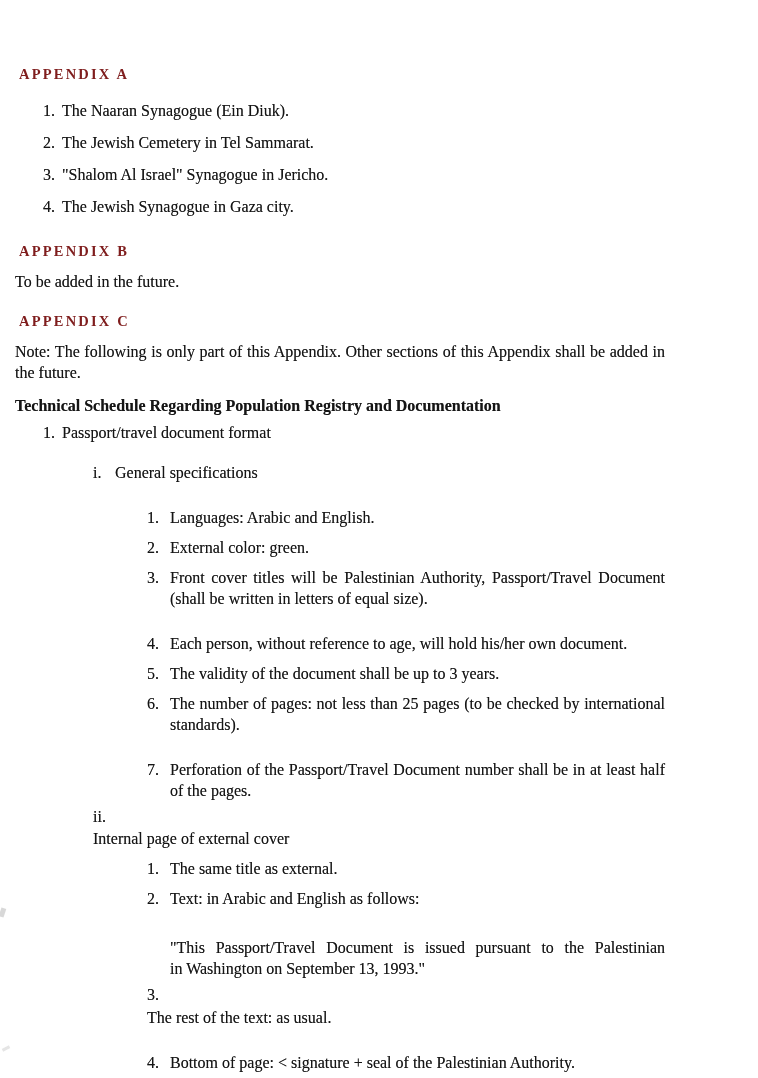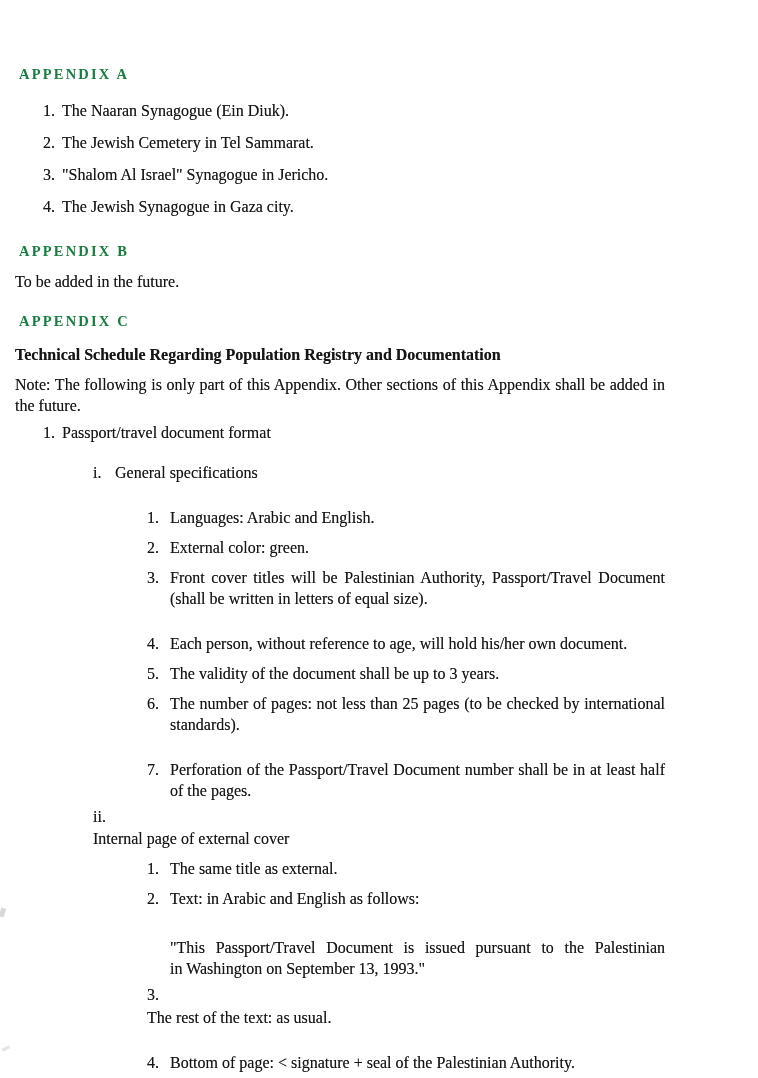--- a/index.html
+++ b/index.html
@@ -20,21 +20,21 @@
   }
   .page {
     margin-left: 15px;
     width: 650px;
     padding-top: 64px;
   }
   .appendix-heading {
     font-weight: 700;
     font-size: 14.5px;
     letter-spacing: 2.2px;
-    color: #15803d;
+    color: #7f1d1d;
     filter: blur(0.35px);
     margin-left: 4px;
     text-shadow: none;
   }
   .bold-title { font-weight: 700; }
   .para { }
   .justify { text-align: justify; }
   .force-justify { text-align: justify; text-align-last: justify; }
   .row { display: flex; }
   .l1 { margin-left: 28px; }
@@ -87,23 +87,23 @@
     <span class="marker">4.</span>
     <span class="txt">The Jewish Synagogue in Gaza city.</span>
   </div>
 
   <div class="appendix-heading mt8">APPENDIX B</div>
 
   <div class="para mt9">To be added in the future.</div>
 
   <div class="appendix-heading mt10">APPENDIX C</div>
 
+  <div class="para justify mt9">Note: The following is only part of this Appendix. Other sections of this Appendix shall be added in the future.</div>
+
   <div class="para bold-title mt12">Technical Schedule Regarding Population Registry and Documentation</div>
-
-  <div class="para justify mt9">Note: The following is only part of this Appendix. Other sections of this Appendix shall be added in the future.</div>
 
   <div class="row l1 mt6">
     <span class="marker">1.</span>
     <span class="txt">Passport/travel document format</span>
   </div>
 
   <div class="row l2 mt10">
     <span class="marker">i.</span>
     <span class="txt">General specifications</span>
   </div>

